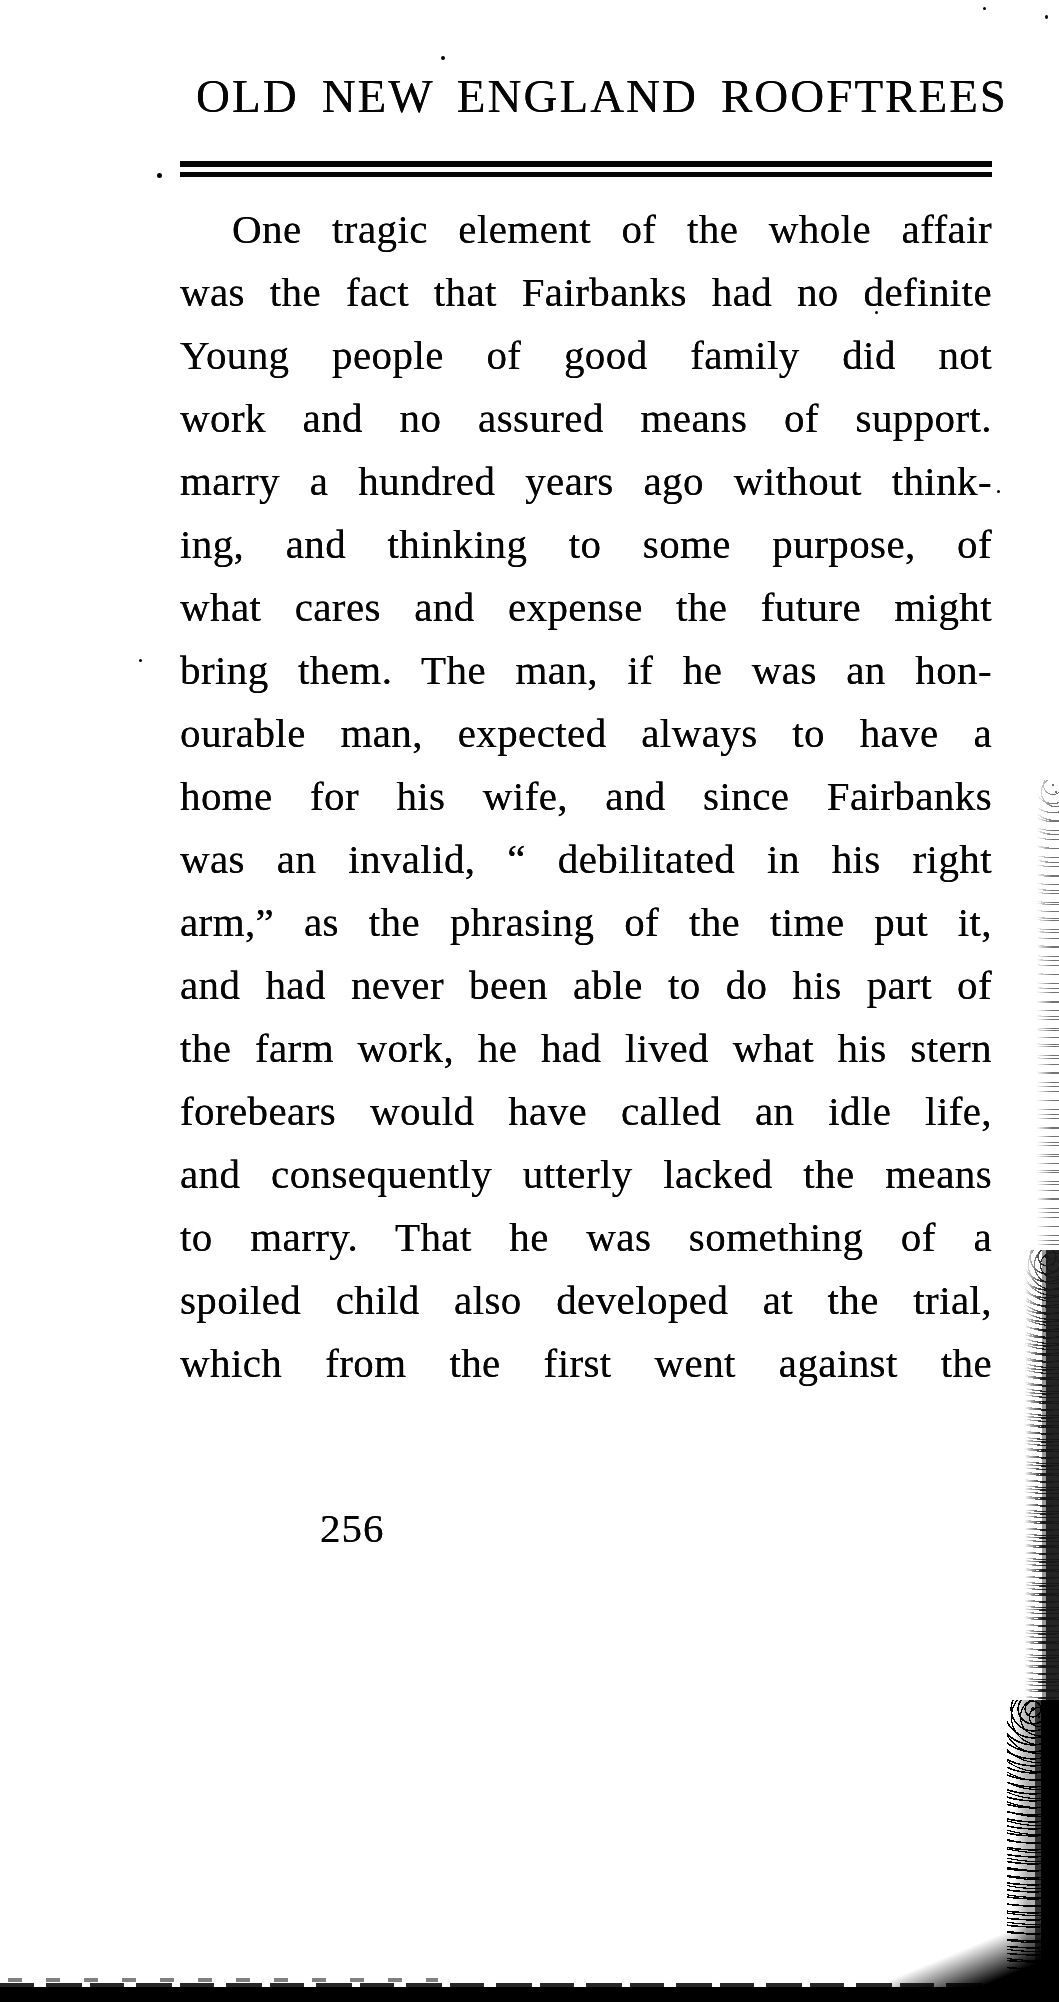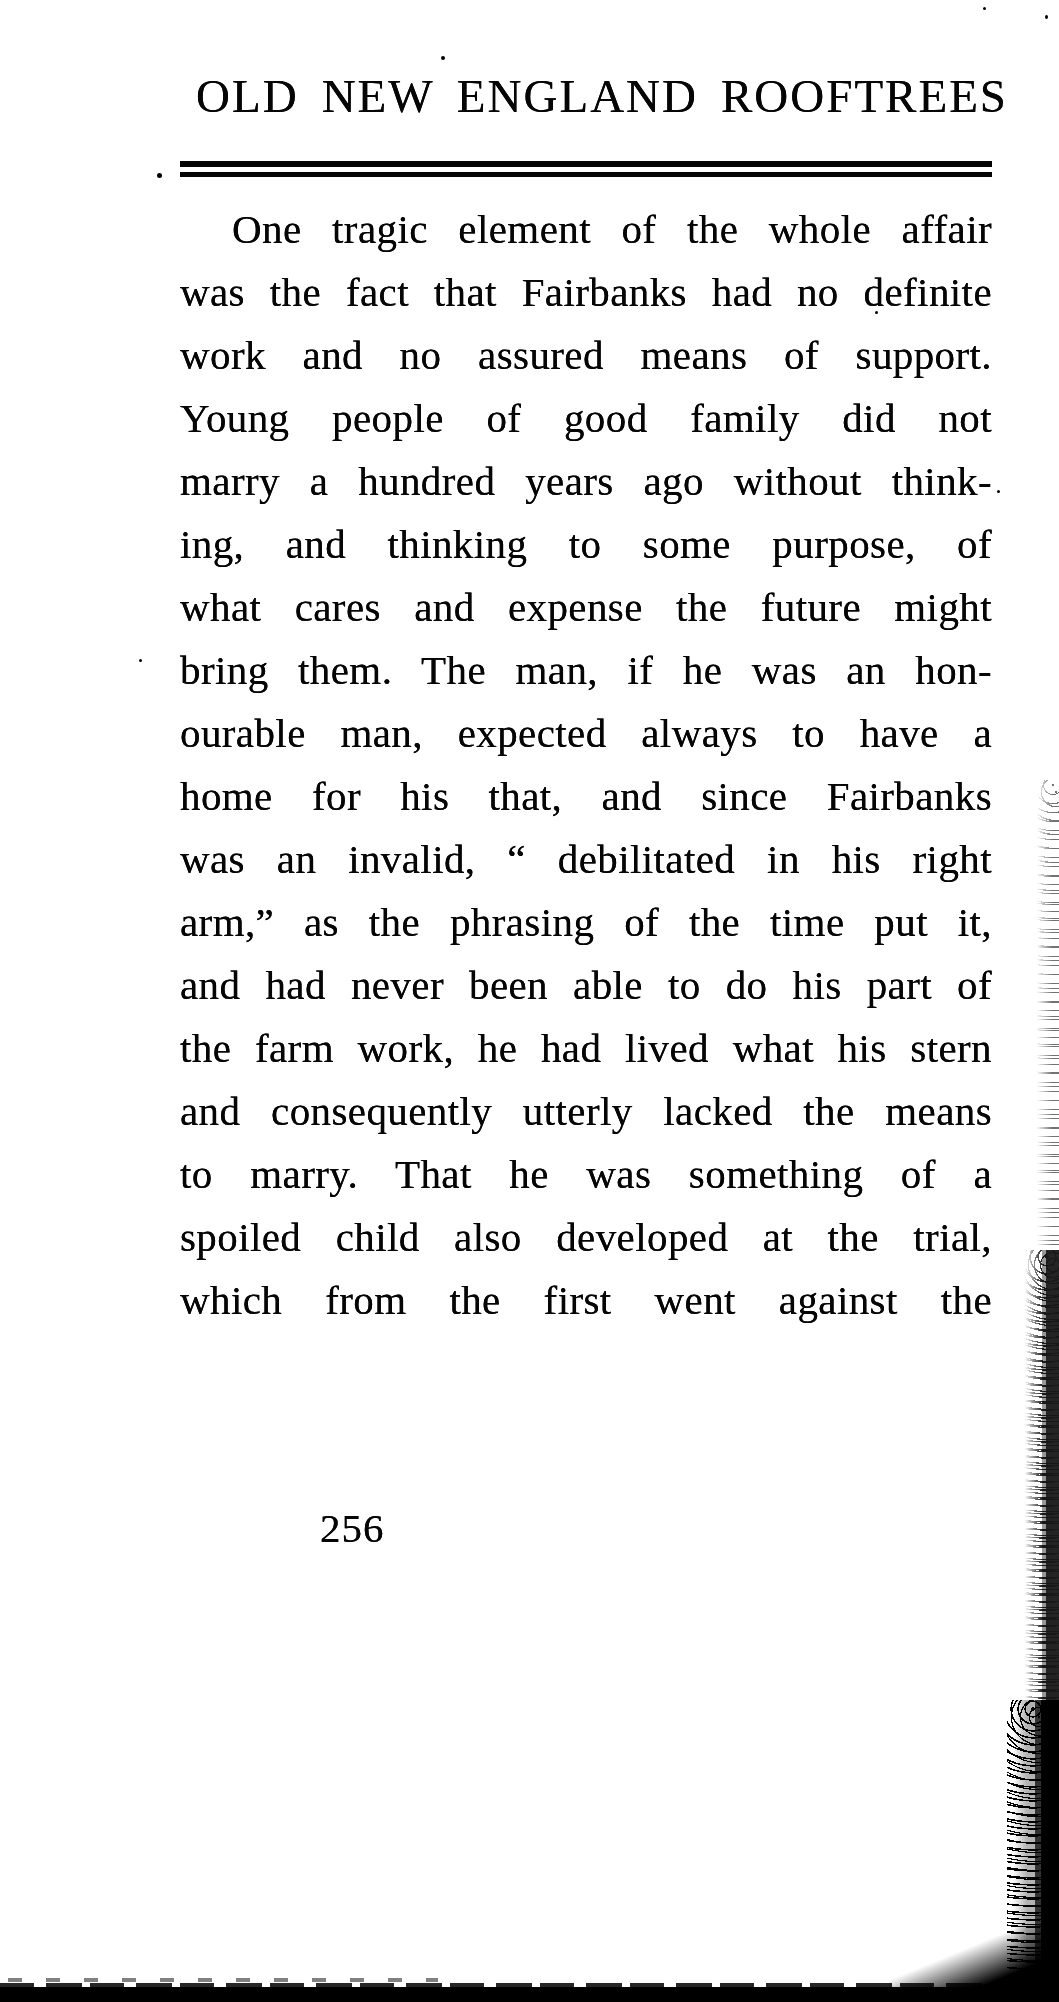--- a/index.html
+++ b/index.html
@@ -131,32 +131,33 @@
 
 <div class="page">
 
   <div class="running-head">OLD NEW ENGLAND ROOFTREES</div>
 
   <div class="double-rule"></div>
 
   <div class="text-block">
     <div class="line indent">One tragic element of the whole affair</div>
     <div class="line">was the fact that Fairbanks had no definite</div>
+    <div class="line">Young people of good family did not</div>
     <div class="line">work and no assured means of support.</div>
-    <div class="line">Young people of good family did not</div>
     <div class="line">marry a hundred years ago without think-</div>
     <div class="line">ing, and thinking to some purpose, of</div>
     <div class="line">what cares and expense the future might</div>
     <div class="line">bring them.  The man, if he was an hon-</div>
     <div class="line">ourable man, expected always to have a</div>
-    <div class="line">home for his that, and since Fairbanks</div>
+    <div class="line">home for his wife, and since Fairbanks</div>
     <div class="line">was an invalid, “ debilitated in his right</div>
     <div class="line">arm,” as the phrasing of the time put it,</div>
     <div class="line">and had never been able to do his part of</div>
     <div class="line">the farm work, he had lived what his stern</div>
+    <div class="line">forebears would have called an idle life,</div>
     <div class="line">and consequently utterly lacked the means</div>
     <div class="line">to marry.  That he was something of a</div>
     <div class="line">spoiled child also developed at the trial,</div>
     <div class="line">which from the first went against the</div>
   </div>
 
   <div class="folio">256</div>
 
   <div class="artifact noise-band-a"></div>
   <div class="artifact noise-band-b"></div>

